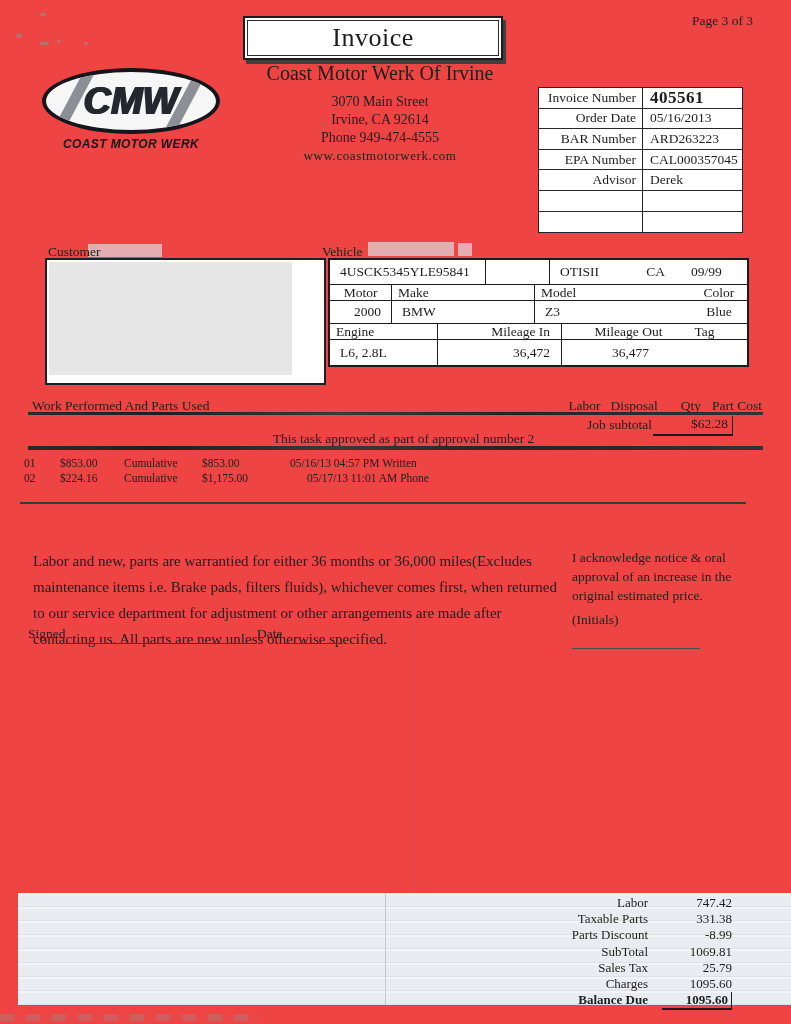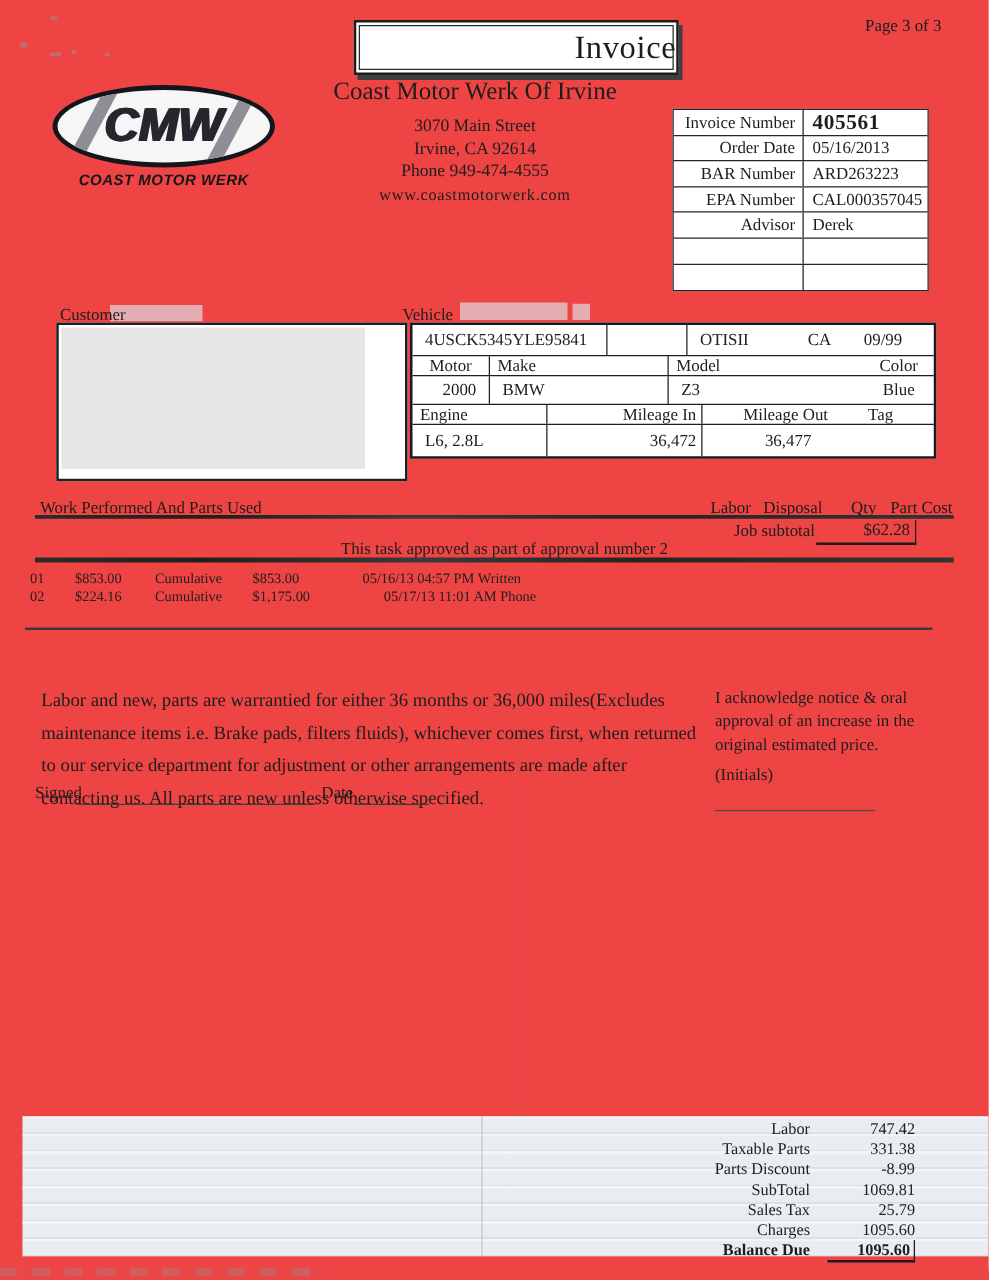--- a/index.html
+++ b/index.html
@@ -9,21 +9,21 @@
 
   
   .dot { position:absolute; background:#8e959c; opacity:.55; border-radius:2px; filter:blur(.4px); }
   .crease { position:absolute; left:415px; top:552px; width:1px; height:452px; background:rgba(110,120,132,.14); }
   .bottom-smudge { position:absolute; left:0; top:1014px; width:260px; height:7px;
     background:repeating-linear-gradient(90deg, rgba(140,148,156,.30) 0 14px, rgba(140,148,156,.05) 14px 26px); filter:blur(.6px); }
 
   
   .page-label { position:absolute; left:692px; top:13px; font-size:13.5px; }
   .invoice-box { position:absolute; left:243px; top:16px; width:260px; height:44px; background:#fff;
-    border:2px solid #1c1c1c; box-shadow:3px 4px 0 0 #3f3f3f; display:flex; align-items:center; justify-content:flex-end;margin-left:40px; }
+    border:2px solid #1c1c1c; box-shadow:3px 4px 0 0 #3f3f3f; display:flex; align-items:center; justify-content:center; }
   .invoice-box::before { content:""; position:absolute; inset:2px; border:1px solid #2a2a2a; }
   .invoice-title { font-size:26px; letter-spacing:.5px; }
   .company-name { position:absolute; left:200px; top:62px; width:360px; text-align:center; font-size:20px; }
   .address { position:absolute; left:240px; top:93px; width:280px; text-align:center; font-size:14px; line-height:18px; }
   .address .website { font-size:13px; letter-spacing:.6px; }
 
   
   .logo { position:absolute; left:42px; top:68px; width:190px; }
   .logo-ellipse { position:relative; width:178px; height:66px; border:4px solid #15151c; border-radius:50%;
     background:#f6f6f6; overflow:hidden; display:flex; align-items:center; justify-content:center; }
@@ -54,21 +54,21 @@
   .ga { grid-template-columns:156px 64px 141px 1fr; }
   .gb { grid-template-columns:62px 143px 156px 1fr; }
   .gc { grid-template-columns:108px 124px 1fr; }
   .vh { height:18px; } .vv { height:25px; }
   .vh2 { height:16px; } .vv2 { height:23px; }
   .vh3 { height:16px; } .vv3 { height:25px; }
   .vc { display:flex; align-items:center; overflow:hidden; white-space:nowrap; }
   .br { border-right:1.5px solid #1e1e22; }
   .pl6 { padding-left:6px; } .pl10 { padding-left:10px; }
   .ctr { justify-content:center; }
-  .rt { justify-content:flex-end; } .pr4 { padding-right:4px; } .pr10 { padding-right:10px; }
+  .rt { justify-content:flex-end; } .pr4 { padding-right:11px; } .pr10 { padding-right:10px; }
   .plate { justify-content:space-between; padding:0 26px 0 10px; }
   .mo-tag { justify-content:center; gap:32px; }
   .shiftl { transform:translateX(-24px); }
 
   
   .work-heading { position:absolute; left:32px; top:398px; font-size:13.5px; text-decoration:underline; text-underline-offset:2px; }
   .work-cols { position:absolute; right:29px; top:398px; display:flex; font-size:13.5px; }
   .work-cols span { text-decoration:underline; text-underline-offset:2px; }
   .work-cols .c1 { margin-left:0; } .work-cols .c2 { margin-left:10px; } .work-cols .c3 { margin-left:23px; } .work-cols .c4 { margin-left:11px; }
   .hline { position:absolute; left:28px; width:735px; background:linear-gradient(90deg,#2b2b2b,#1f1f1f 18%,#3a3a3a 42%,#242424 65%,#333 100%); }

